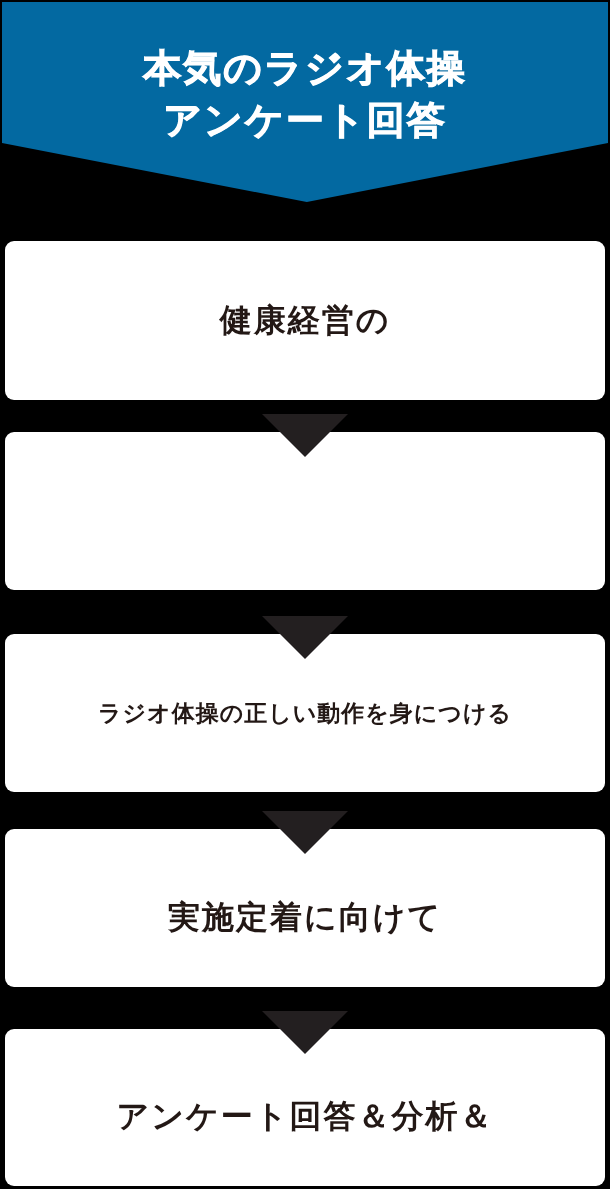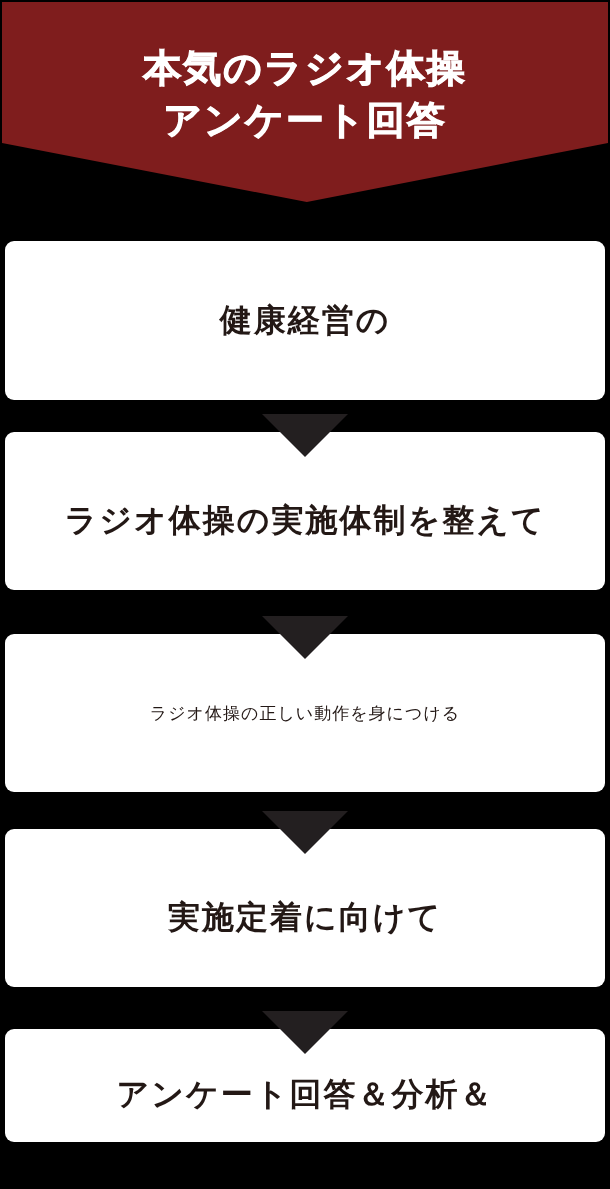--- a/index.html
+++ b/index.html
@@ -52,66 +52,65 @@
     .step-line {
       display: block;
       font-size: 32px;
       font-weight: bold;
       line-height: 55px;
       letter-spacing: 2px;
       white-space: nowrap;
     }
     .step-sub {
       display: block;
-      font-size: 17px;
-      font-weight: normal;
+      font-size: 23px;
+      font-weight: bold;
       line-height: 40px;
       letter-spacing: 1px;
       white-space: nowrap;
     }
     .arrow {
       position: absolute;
       left: 262px;
       width: 0;
       height: 0;
       border-left: 43px solid transparent;
       border-right: 43px solid transparent;
       border-top: 43px solid #231f20;
       z-index: 5;
     }
   </style>
 </head>
 <body>
 
-<div class="header" style="background:#7f1d1d;">
+<div class="header" style="background:#0369a1;">
   <div class="header-title">
     <span>本気のラジオ体操</span>
     <span>アンケート回答</span>
   </div>
 </div>
 
 <div class="step" style="top:241px;height:159px;">
   <span class="step-line">健康経営の</span>
 </div>
 
 <div class="arrow" style="top:414px;"></div>
 
 <div class="step" style="top:432px;height:158px;">
-  <span class="step-line" style="margin-top:18px;">ラジオ体操の実施体制を整えて</span>
 </div>
 
 <div class="arrow" style="top:616px;"></div>
 
 <div class="step" style="top:634px;height:158px;">
   <span class="step-sub">ラジオ体操の正しい動作を身につける</span>
 </div>
 
 <div class="arrow" style="top:811px;"></div>
 
 <div class="step" style="top:829px;height:158px;gap:19px;">
   <span class="step-line" style="margin-top:18px;">実施定着に向けて</span>
 </div>
 
 <div class="arrow" style="top:1011px;"></div>
 
-<div class="step" style="top:1029px;height:113px;">
+<div class="step" style="top:1029px;height:157px;">
   <span class="step-line" style="margin-top:18px;">アンケート回答＆分析＆</span>
 </div>
 
 </body></html>

